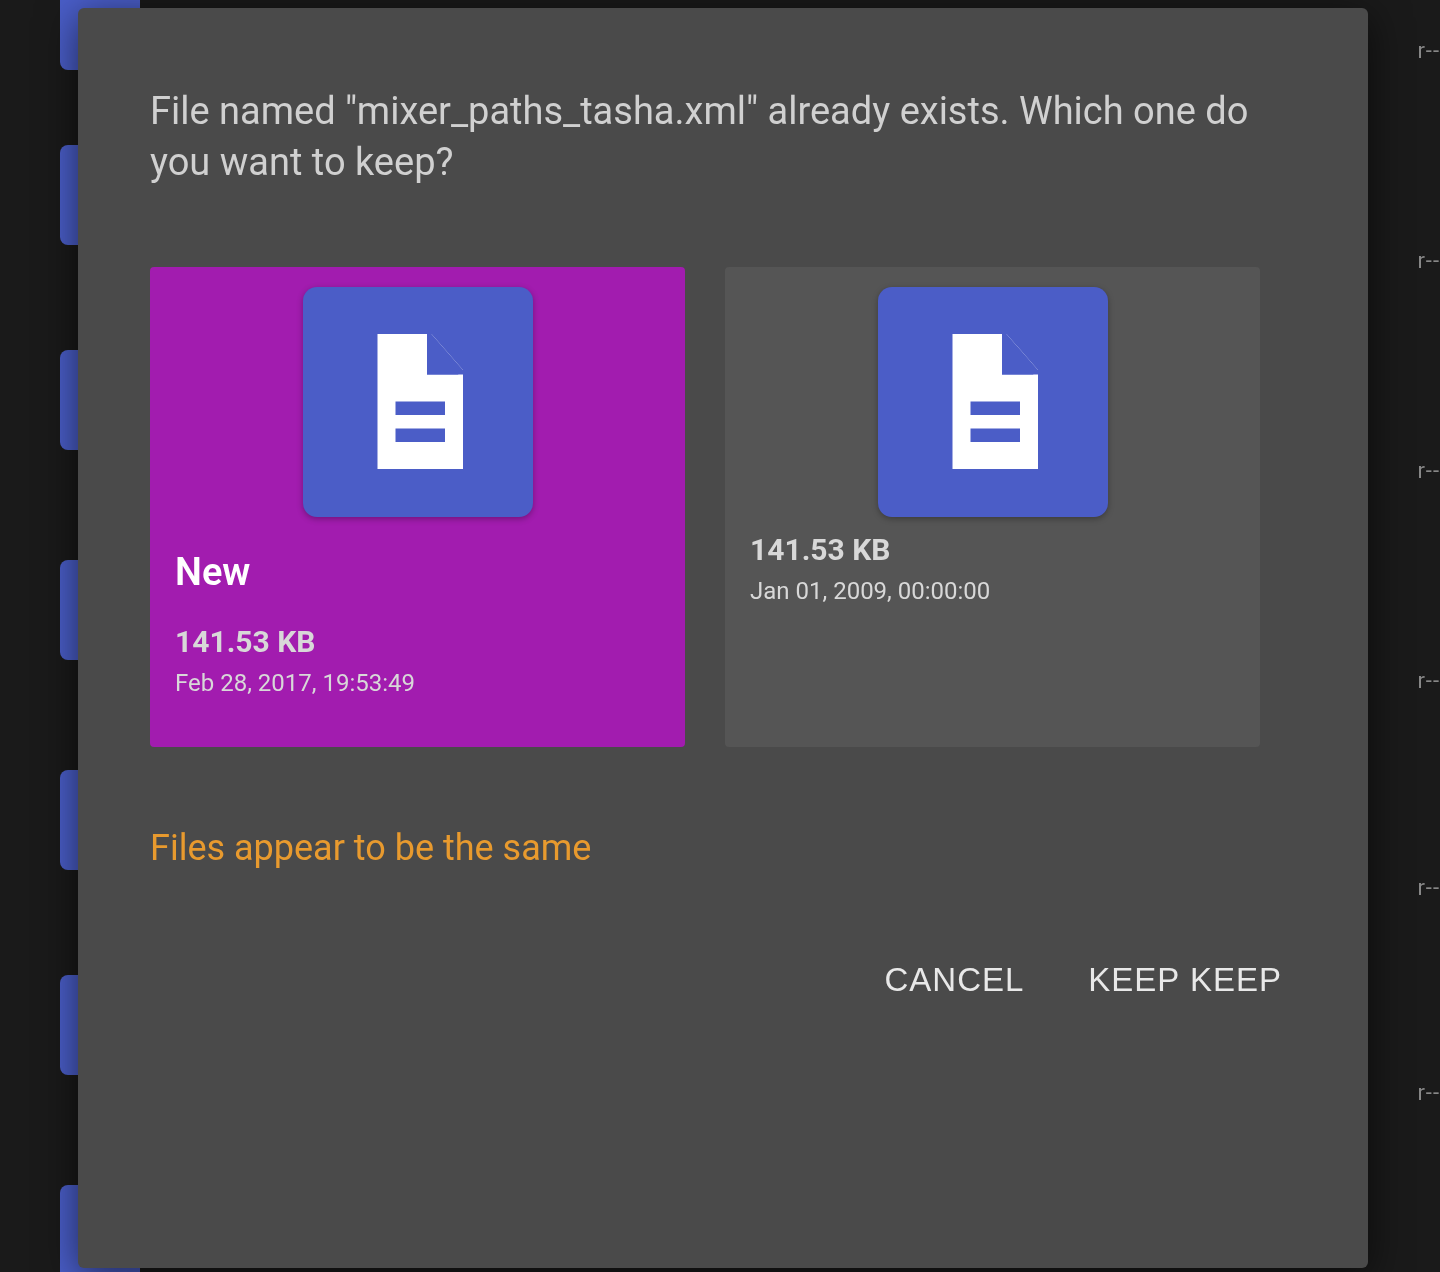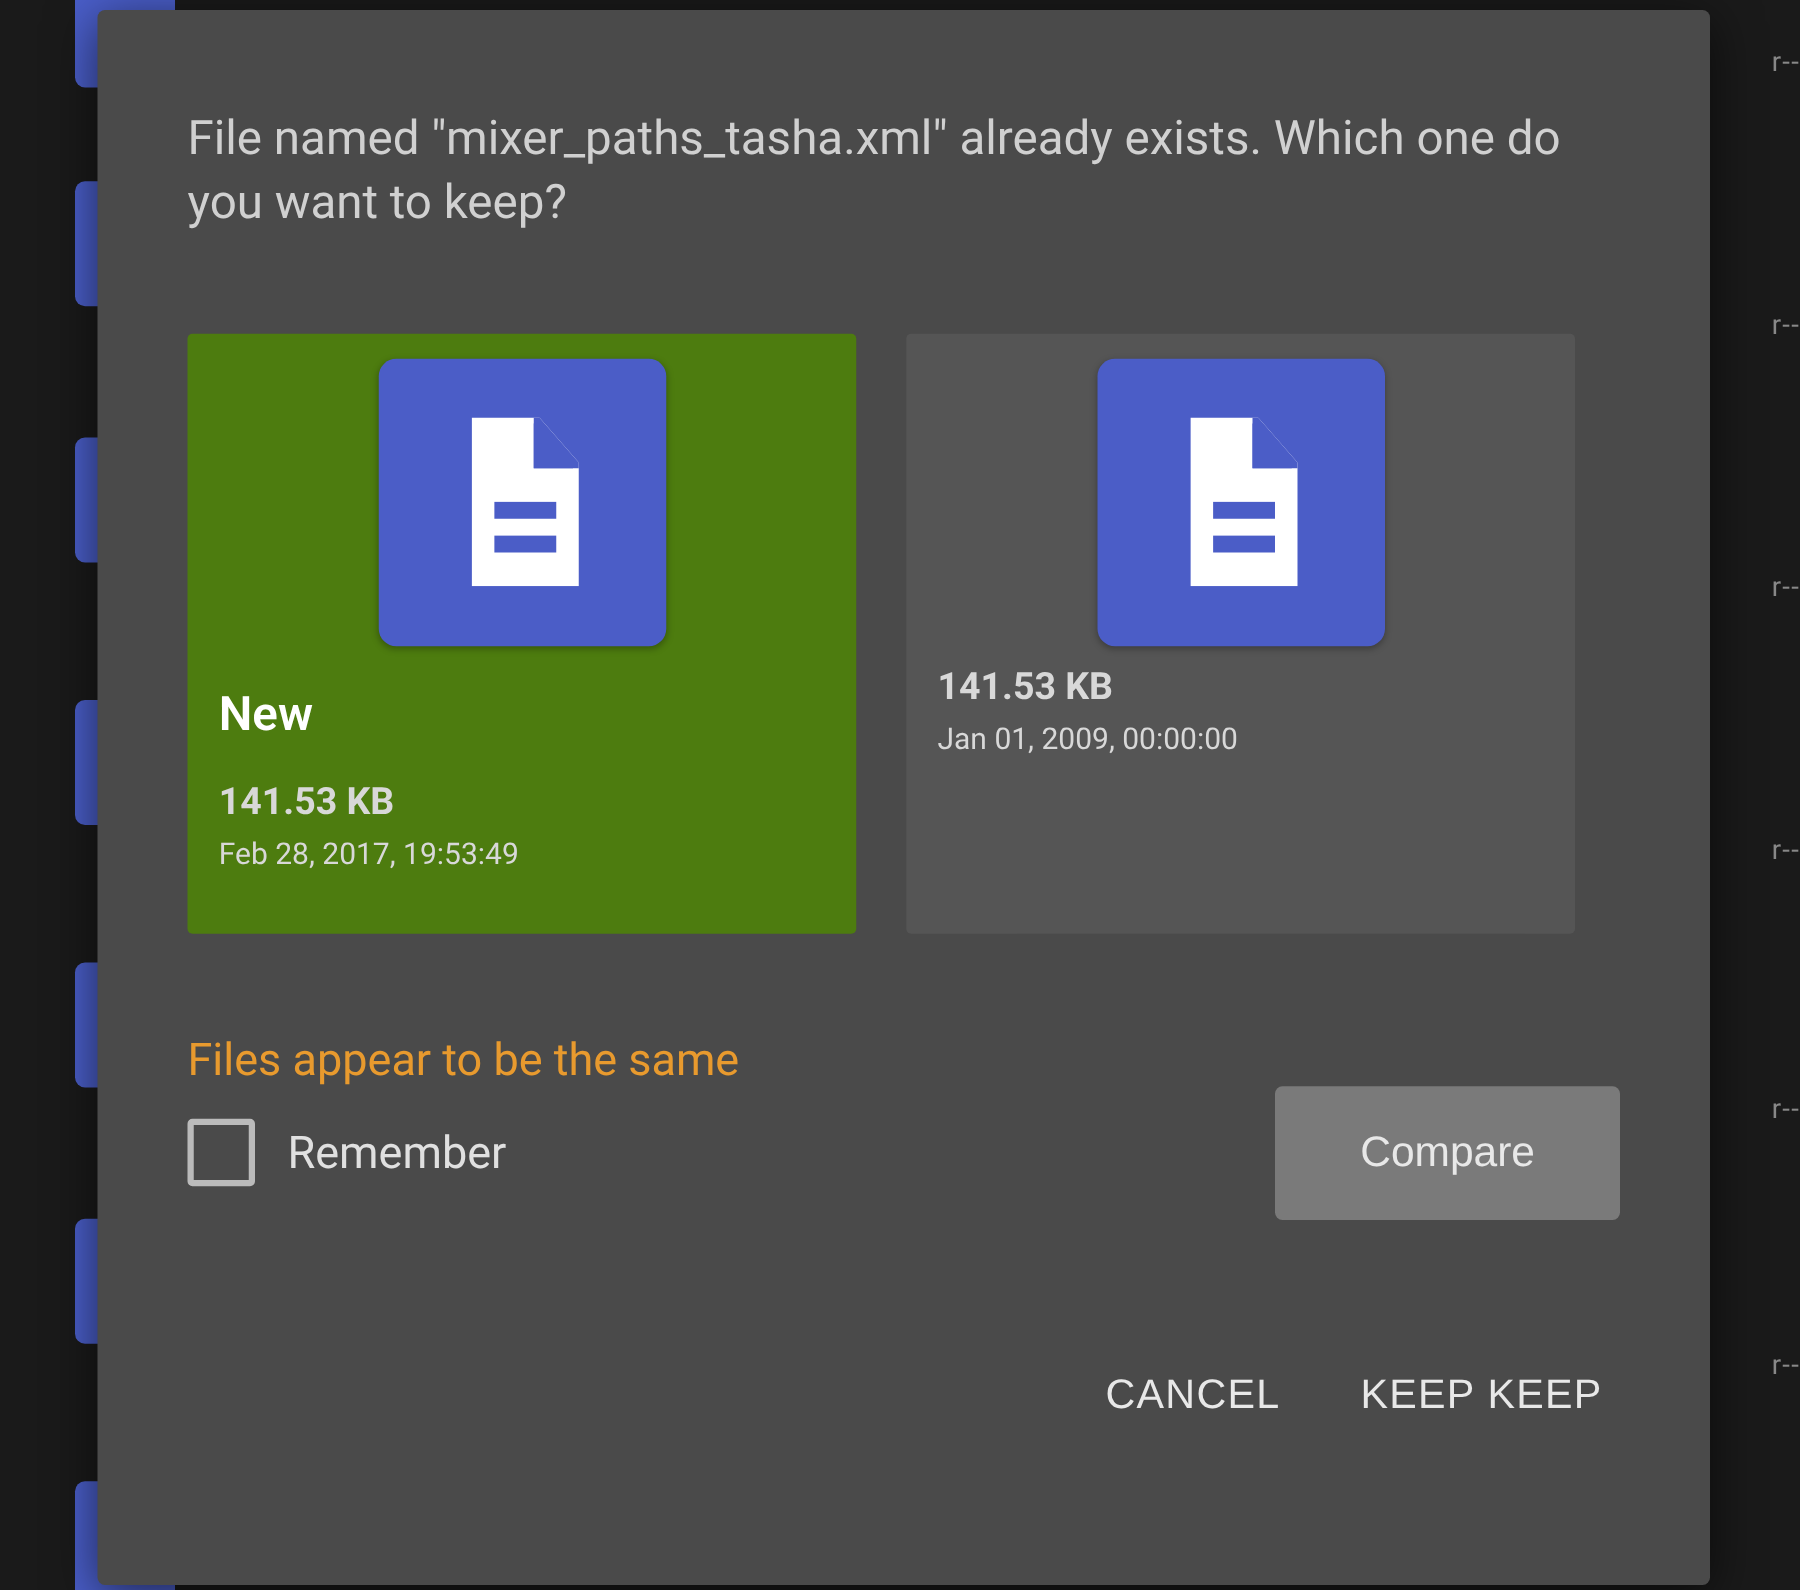--- a/index.html
+++ b/index.html
@@ -66,21 +66,21 @@
       width: 535px;
       height: 480px;
       border-radius: 4px;
       padding: 5px 25px 25px 25px;
       display: flex;
       flex-direction: column;
       cursor: pointer;
     }
     
     .file-card.selected {
-      background: #4d7c0f;
+      background: #a21caf;
     }
     
     .file-card.unselected {
       background: #555555;
     }
     
     .card-icon-wrap {
       display: flex;
       justify-content: center;
       align-items: center;
@@ -121,20 +121,21 @@
     .card-date {
       color: #d8d8d8;
       font-size: 24px;
       font-weight: 400;
     }
     
     .same-notice {
       color: #e89a2e;
       font-size: 36px;
       font-weight: 400;
+      margin-bottom: 82px;
     }
     
     .controls-row {
       display: flex;
       justify-content: space-between;
       align-items: center;
       margin-bottom: 110px;
     }
     
     .remember-wrap {
@@ -239,26 +240,19 @@
         </div>
       </div>
       <div class="card-size">141.53 KB</div>
       <div class="card-date">Jan 01, 2009, 00:00:00</div>
     </div>
 
   </div>
 
   <div class="same-notice">Files appear to be the same</div>
 
-  <div class="controls-row">
-    <div class="remember-wrap">
-      <div class="checkbox"></div>
-      <span class="remember-label">Remember</span>
-    </div>
-    <button class="compare-btn">Compare</button>
-  </div>
 
   <div class="action-row">
     <button class="action-btn">CANCEL</button>
     <button class="action-btn">KEEP KEEP</button>
   </div>
 
 </div>
 
 </body></html>

